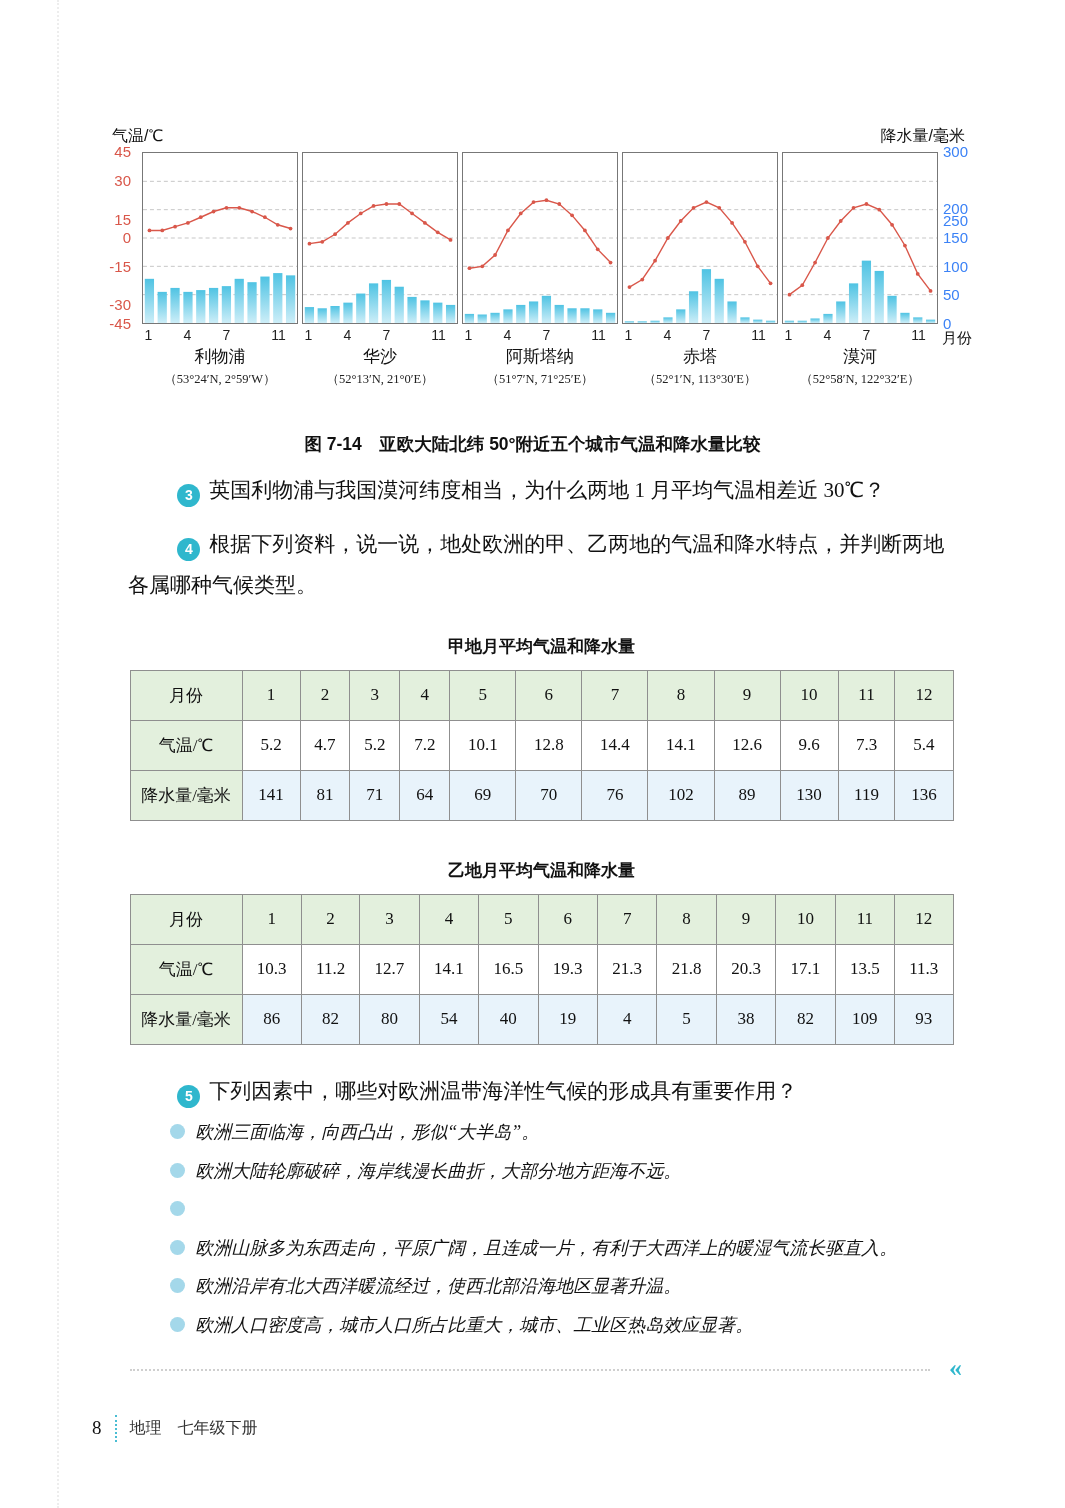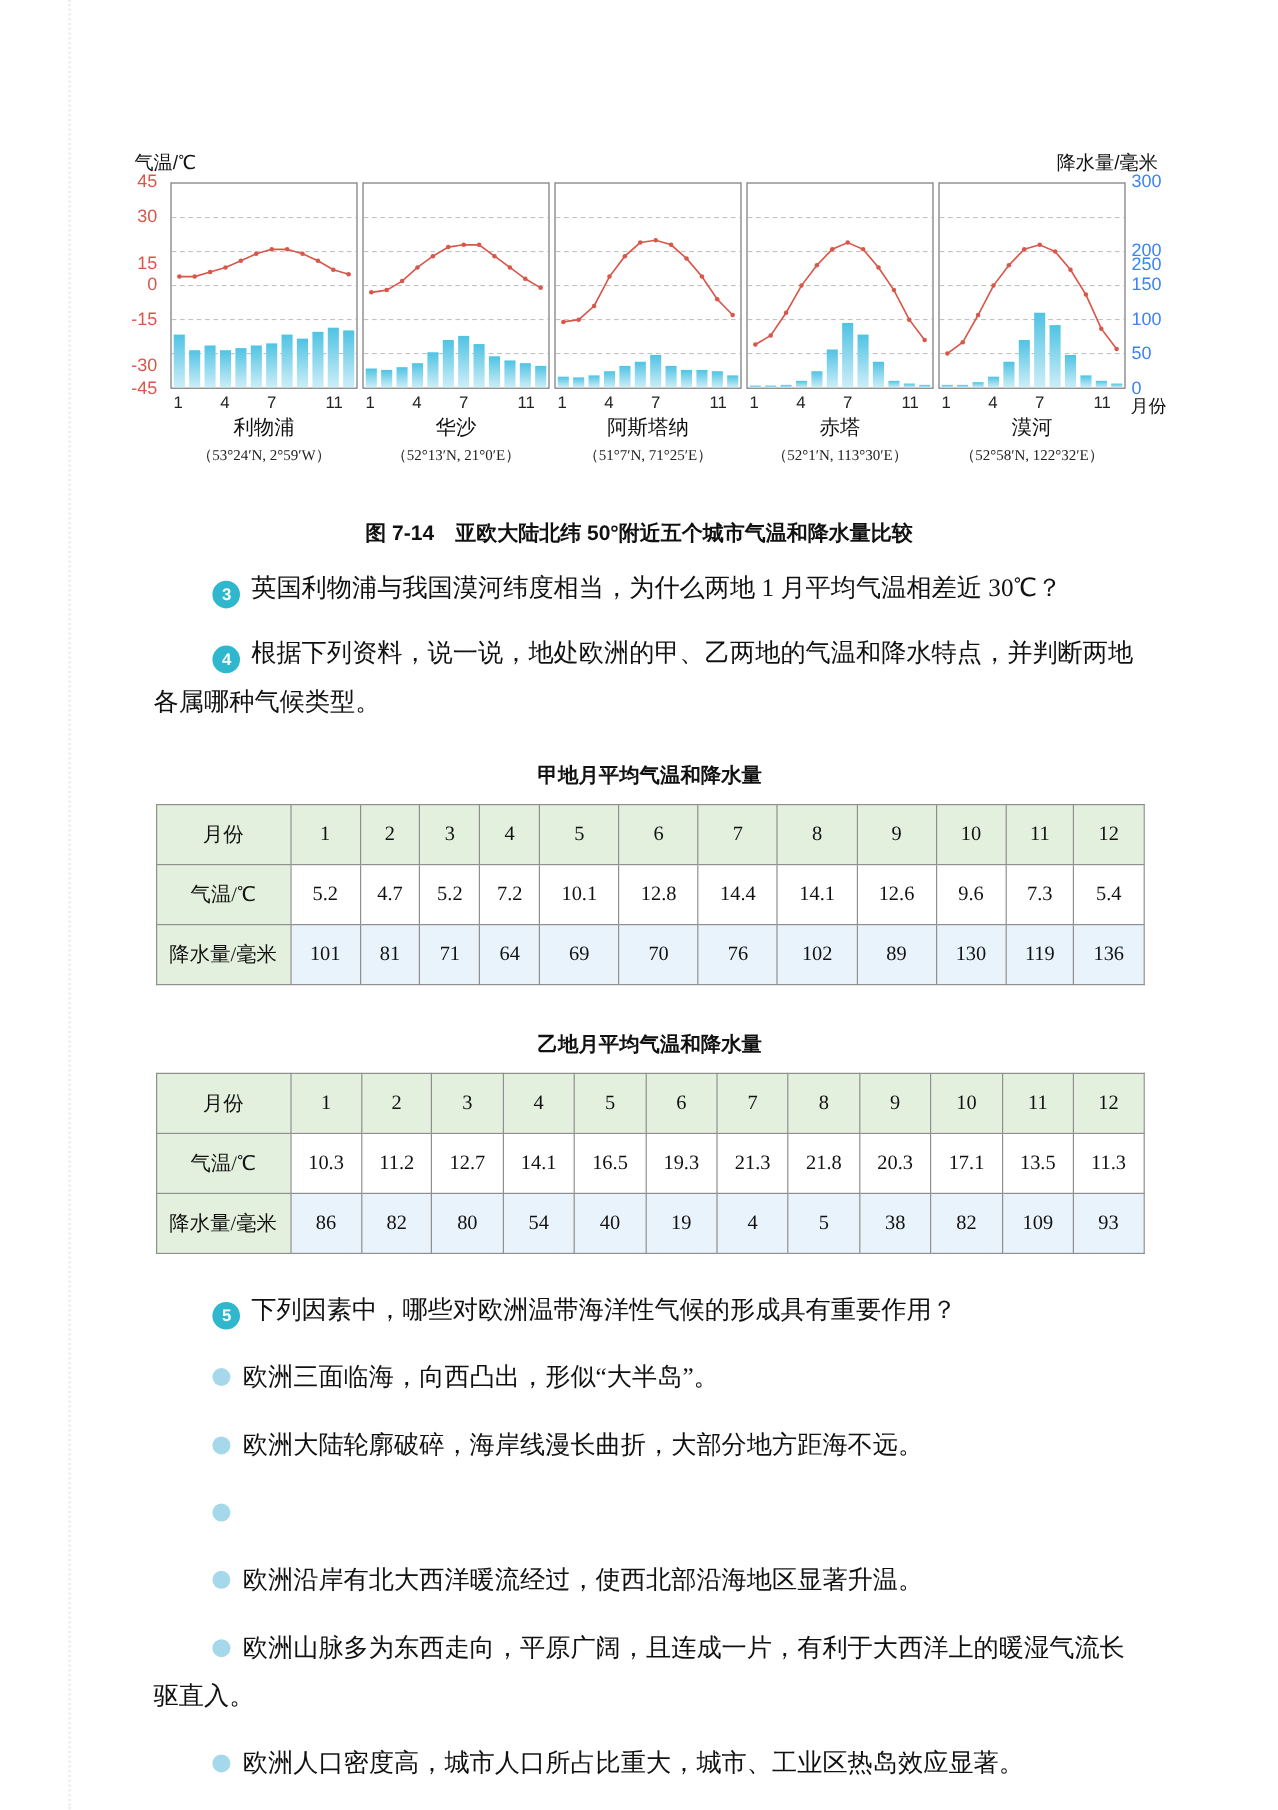--- a/index.html
+++ b/index.html
@@ -29,21 +29,21 @@
 
   
   .content { margin: 0 110px 0 128px; }
   .q { font-size: 21px; line-height: 1.92; text-indent: 2.35em; margin-top: 14px; }
   .badge { display: inline-flex; align-items: center; justify-content: center;
            width: 23px; height: 23px; border-radius: 50%; background: #2fb7cd; color: #fff;
            font-family: "Liberation Sans", sans-serif; font-size: 14px; font-weight: bold;
            margin-right: 9px; vertical-align: -3px; text-indent: 0; }
   .dot { display: inline-block; width: 15px; height: 15px; border-radius: 50%; background: #a4d8ea;
          margin-right: 10px; vertical-align: -1px; }
-  .bullet { font-size: 21px; line-height: 1.92; text-indent: 2.35em; margin-top: 16px; }
+  .bullet { font-size: 18px; line-height: 1.92; text-indent: 2.35em; margin-top: 4px; font-style: italic; }
 
   
   .tbl-sec { margin-top: 30px; }
   .tbl-title { text-align: center; font-family: "Liberation Sans", sans-serif; font-weight: bold; font-size: 17px; margin-bottom: 12px; }
   table.datatbl { border-collapse: collapse; width: 824px; margin: 0 auto; font-size: 17px; }
   table.datatbl td { border: 1px solid #8f8f8f; text-align: center; height: 50px; padding: 0 2px; }
   td.lblcol { background: #e3f0dd; width: 112px; }
   td.hdr { background: #e3f0dd; }
   td.rowa { background: #ffffff; }
   td.rowb { background: #e8f3fb; }
@@ -372,21 +372,21 @@
               <td class="rowa">12.8</td>
               <td class="rowa">14.4</td>
               <td class="rowa">14.1</td>
               <td class="rowa">12.6</td>
               <td class="rowa">9.6</td>
               <td class="rowa">7.3</td>
               <td class="rowa">5.4</td>
             </tr>
             <tr>
               <td class="lblcol">降水量/毫米</td>
-              <td class="rowb">101</td>
+              <td class="rowb">141</td>
               <td class="rowb">81</td>
               <td class="rowb">71</td>
               <td class="rowb">64</td>
               <td class="rowb">69</td>
               <td class="rowb">70</td>
               <td class="rowb">76</td>
               <td class="rowb">102</td>
               <td class="rowb">89</td>
               <td class="rowb">130</td>
               <td class="rowb">119</td>
@@ -448,22 +448,22 @@
           </tbody>
         </table>
     </div>
 
     <p class="q" style="margin-top:26px;"><span class="badge">5</span><span>下列因素中，哪些对欧洲温带海洋性气候的形成具有重要作用？</span></p>
 
     <div>
         <p class="bullet"><span class="dot"></span><span>欧洲三面临海，向西凸出，形似“大半岛”。</span></p>
         <p class="bullet"><span class="dot"></span><span>欧洲大陆轮廓破碎，海岸线漫长曲折，大部分地方距海不远。</span></p>
         <p class="bullet"><span class="dot"></span></p>
+        <p class="bullet"><span class="dot"></span><span>欧洲山脉多为东西走向，平原广阔，且连成一片，有利于大西洋上的暖湿气流长驱直入。</span></p>
         <p class="bullet"><span class="dot"></span><span>欧洲沿岸有北大西洋暖流经过，使西北部沿海地区显著升温。</span></p>
-        <p class="bullet"><span class="dot"></span><span>欧洲山脉多为东西走向，平原广阔，且连成一片，有利于大西洋上的暖湿气流长驱直入。</span></p>
         <p class="bullet"><span class="dot"></span><span>欧洲人口密度高，城市人口所占比重大，城市、工业区热岛效应显著。</span></p>
       </div>
 
     <div class="dotted-sep">
       <span class="chev">«</span>
     </div>
   </div>
 
   <div class="footer">
     <span class="pgnum">8</span>

